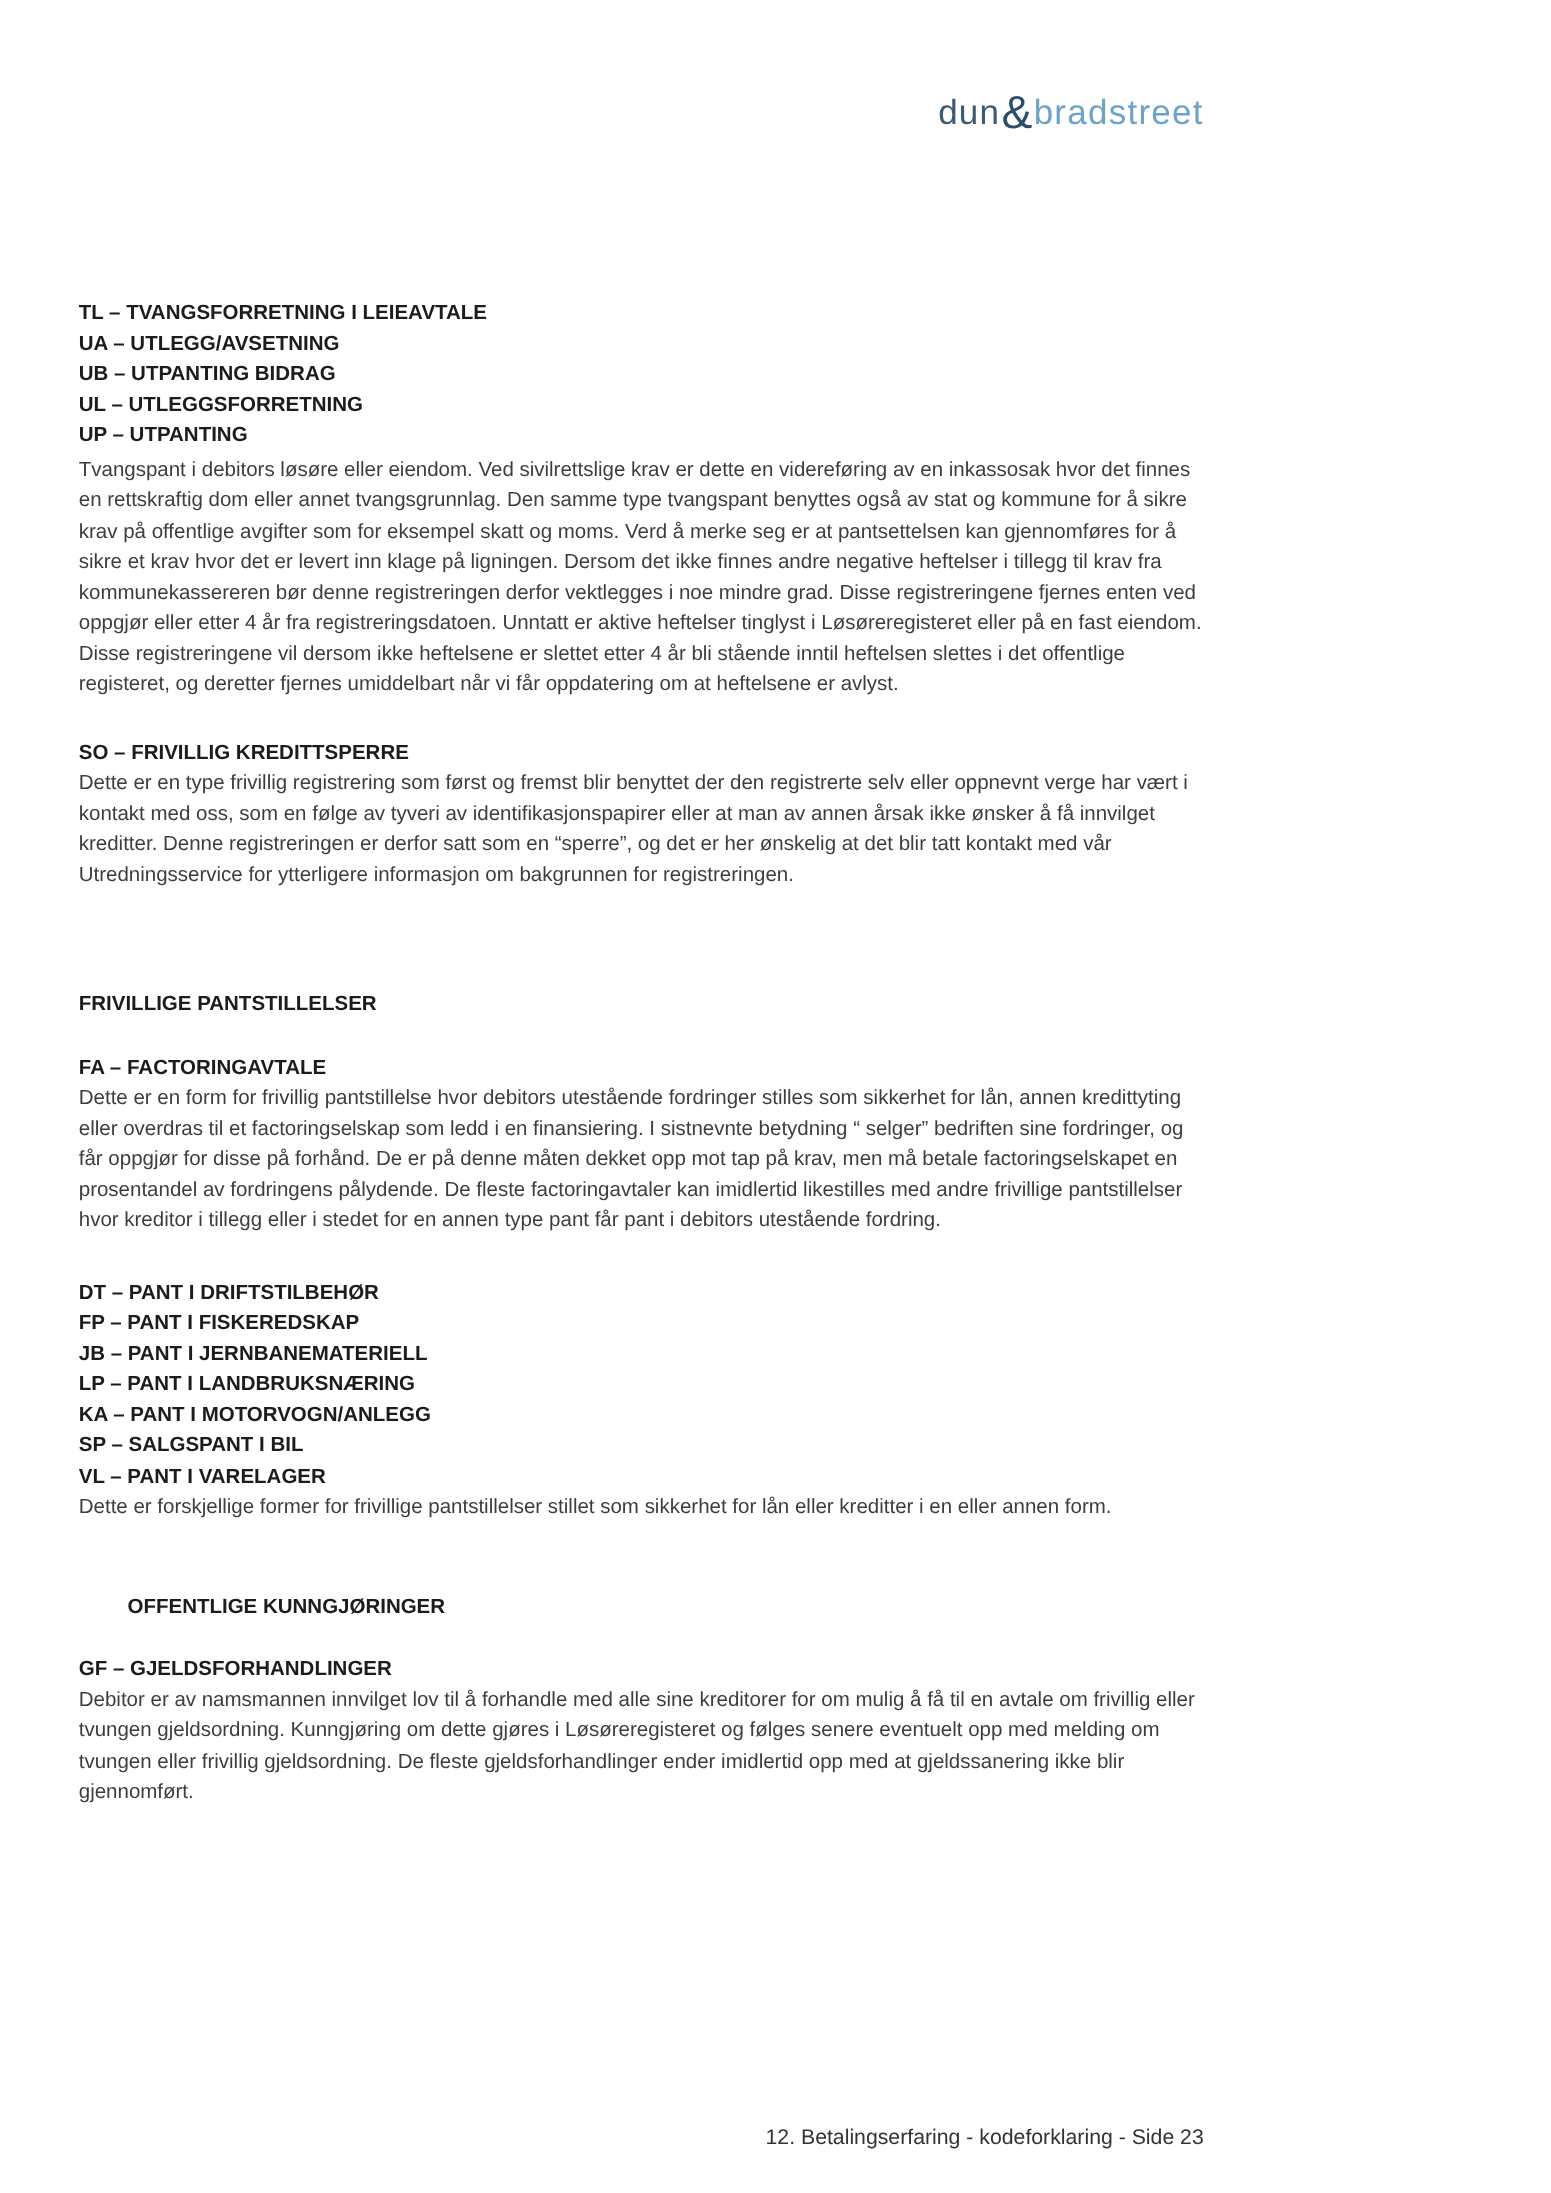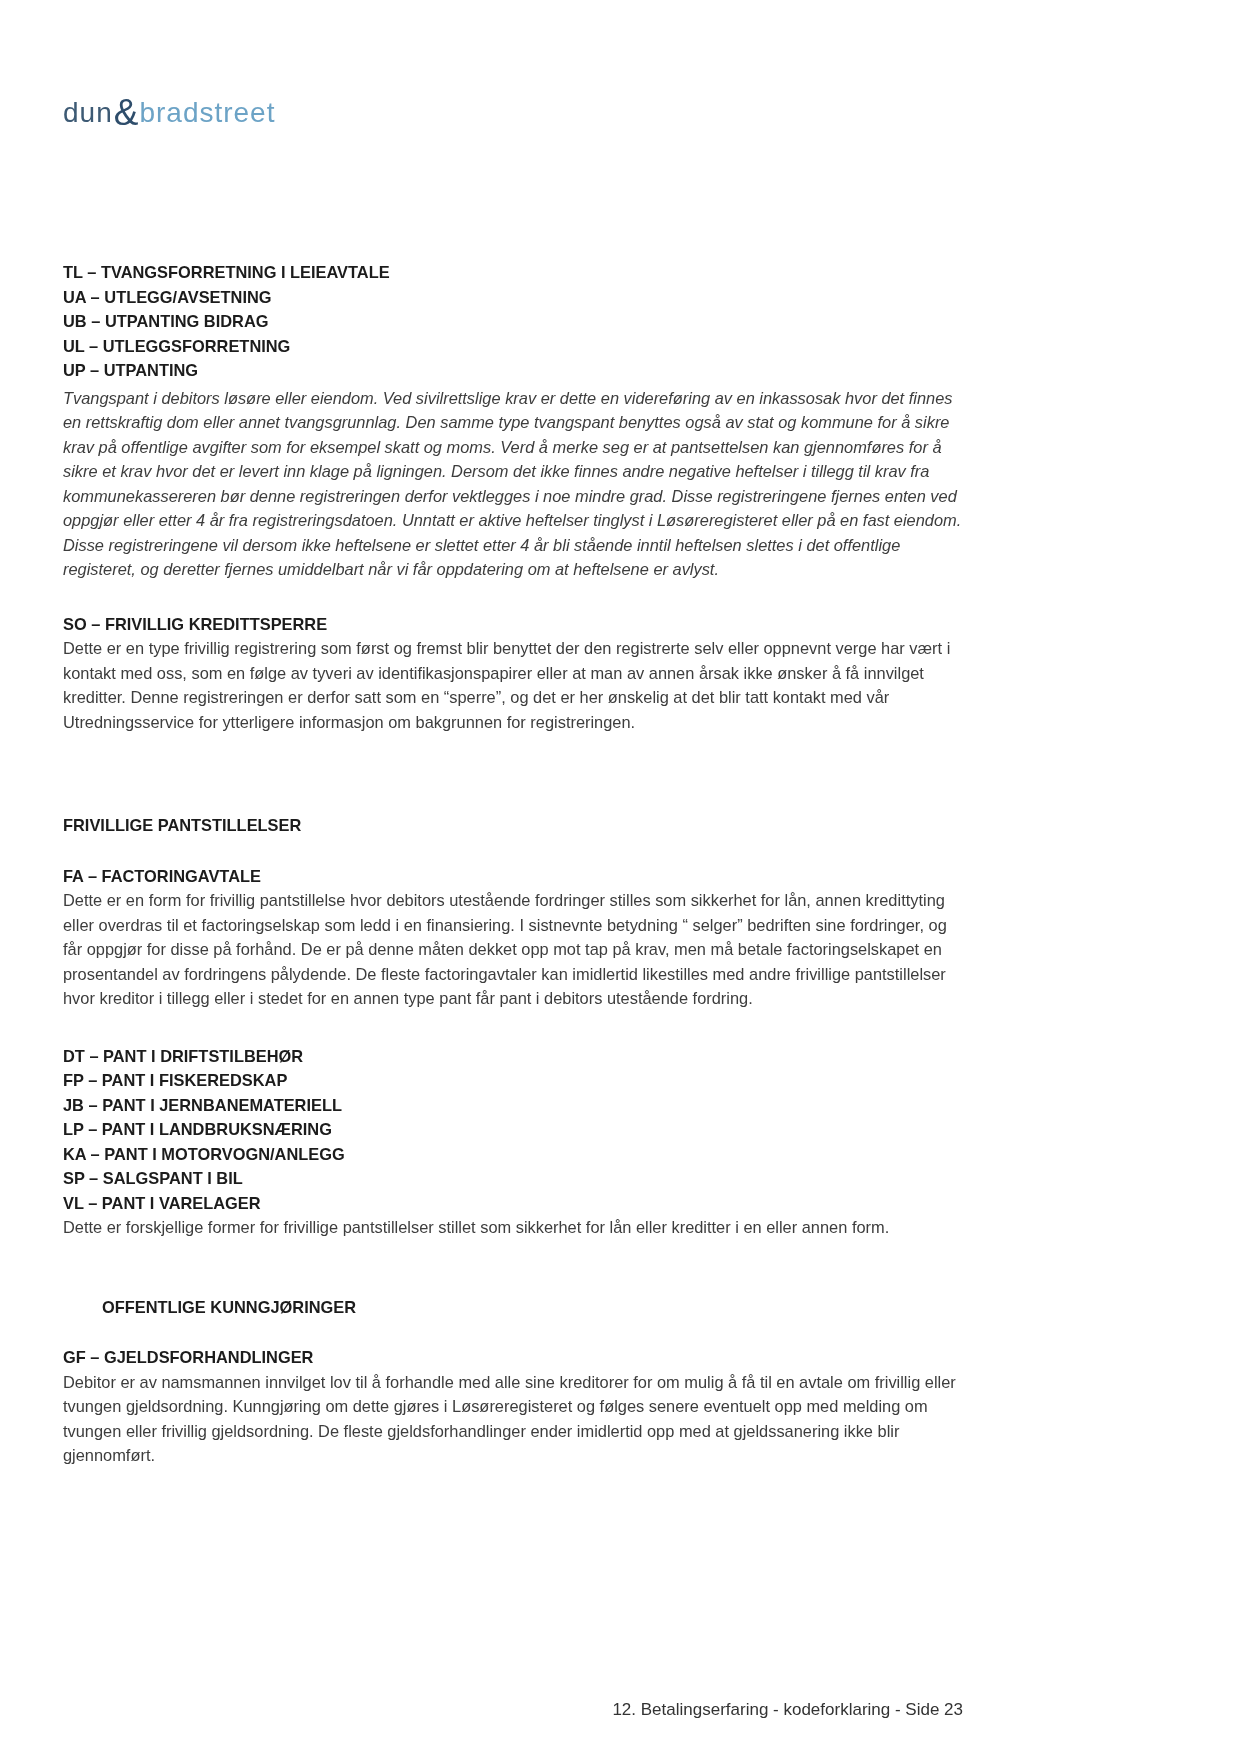--- a/index.html
+++ b/index.html
@@ -14,21 +14,22 @@
     background: #ffffff;
     overflow: hidden;
     font-family: "Liberation Sans", "DejaVu Sans", sans-serif;
   }
   .content {
     margin-left: 63px;
     width: 900px;
   }
   
   .logo-row {
-    padding-top: 93px;
+    padding-top: 70px;
+    text-align: right;
     line-height: 40px;
     white-space: nowrap;
   }
   .logo-dun {
     font-size: 28px;
     font-weight: 500;
     color: #3d5a74;
     letter-spacing: 1px;
   }
   .logo-amp {
@@ -51,21 +52,21 @@
     margin: 0;
   }
   .body-text {
     color: #3d3d3d;
   }
   .code-line, .section-title {
     font-weight: bold;
     color: #1c1c1c;
   }
   .group-tvangs   { margin-top: 123px; }
-  .para-tvangs    { margin-top: 3px; font-style: italic; }
+  .para-tvangs    { margin-top: 3px; }
   .title-so       { margin-top: 30px; }
   .title-frivillige { margin-top: 79px; }
   .title-fa       { margin-top: 26px; }
   .group-pant     { margin-top: 33px; }
   .title-offentlige { margin-top: 55px; margin-left: 39px; }
   .title-gf       { margin-top: 26px; }
   .footer {
     position: absolute;
     top: 1700px;
     right: 278px;

